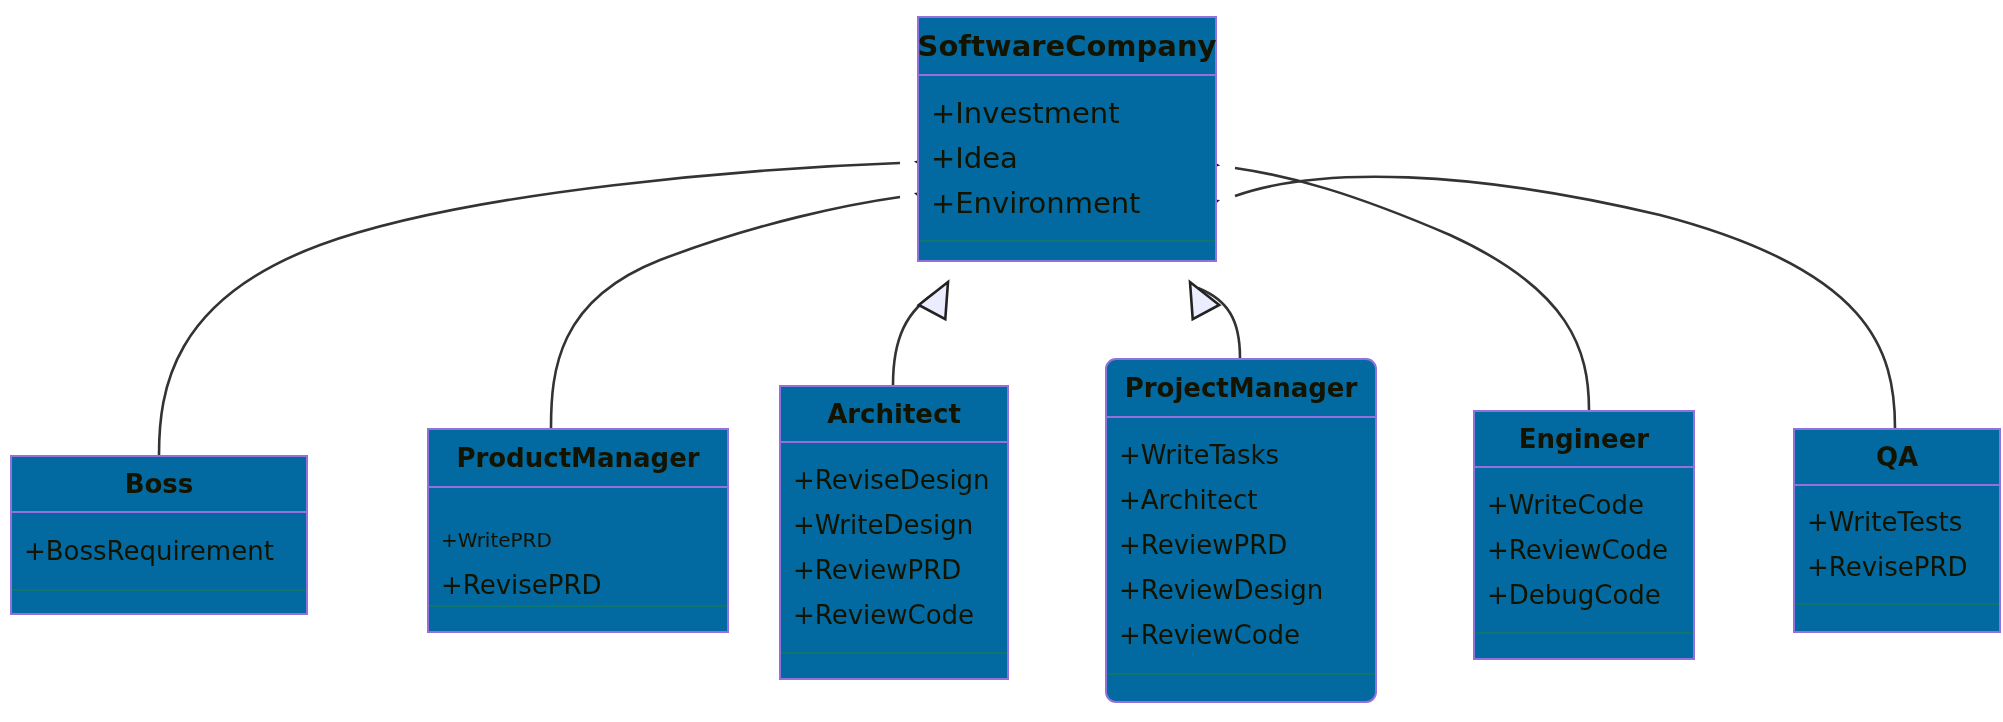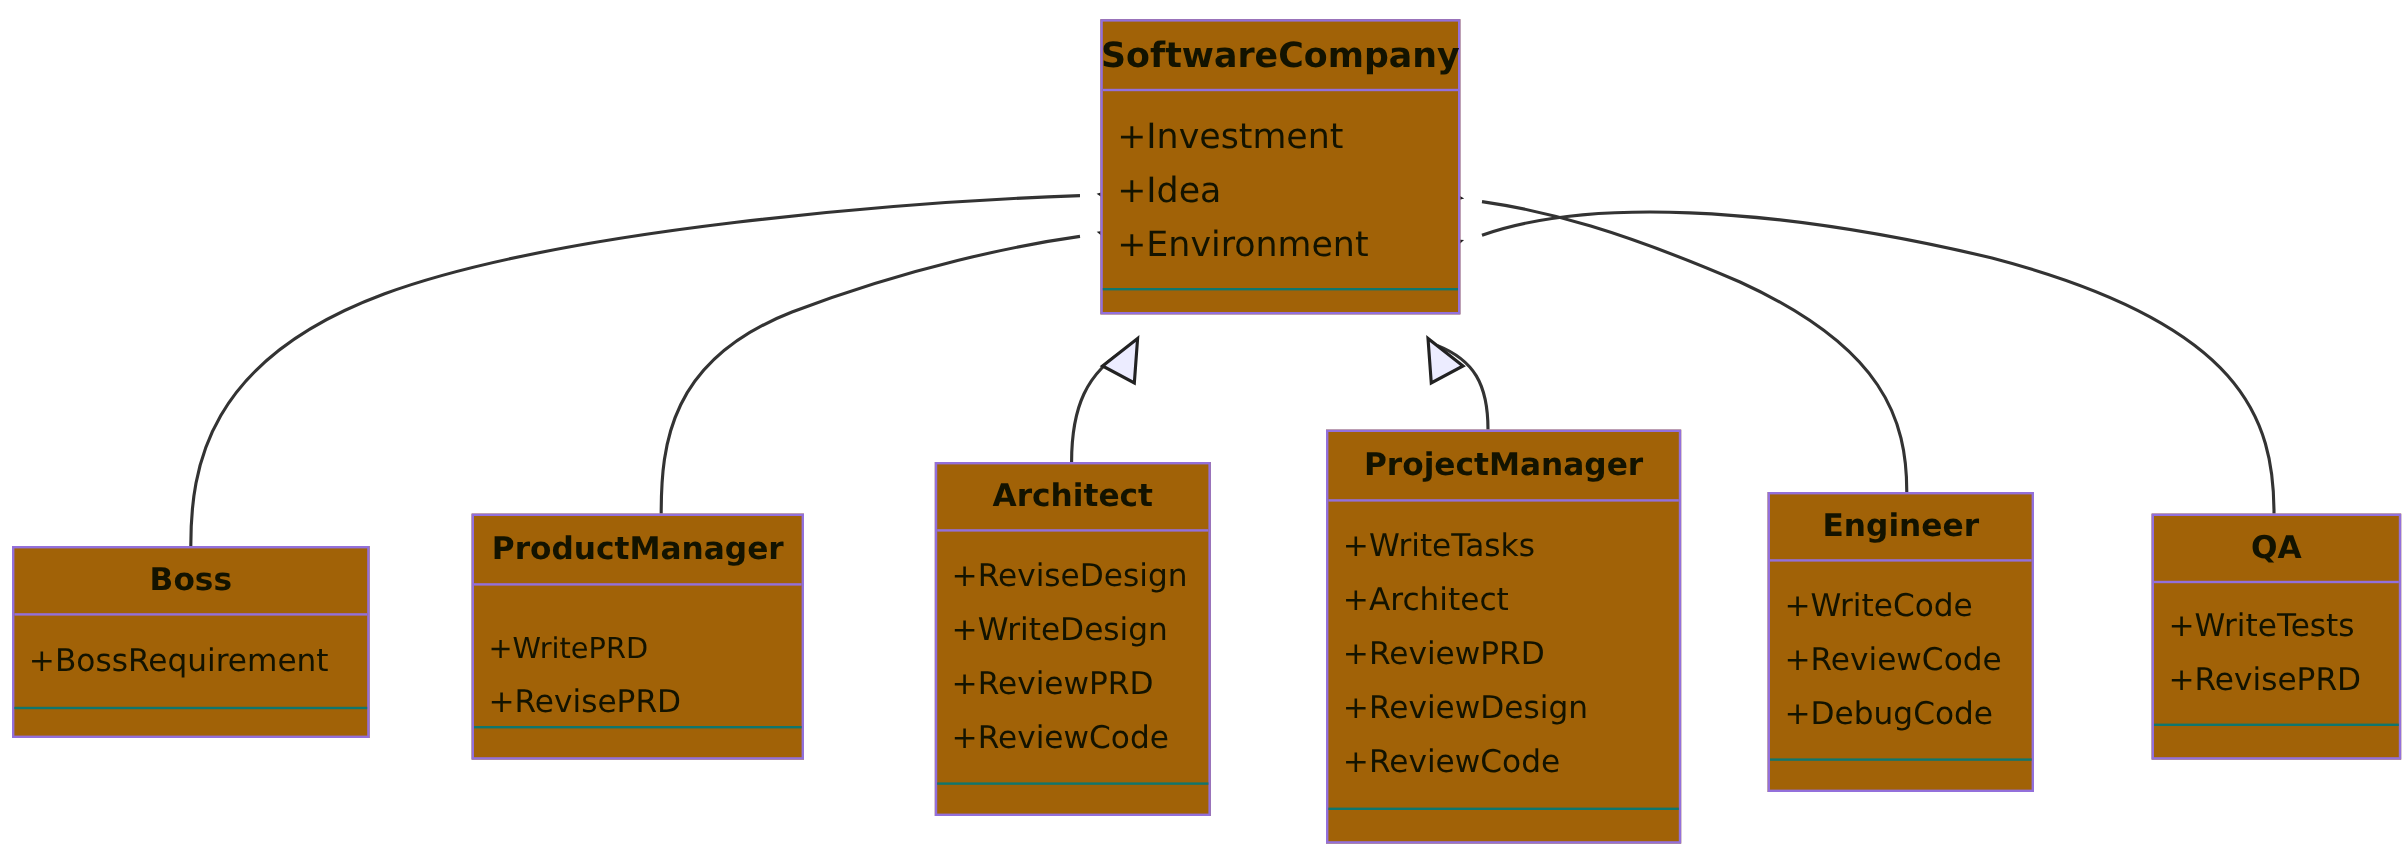--- a/index.html
+++ b/index.html
@@ -20,21 +20,21 @@
     position: absolute;
     left: 0;
     top: 0;
     width: 2003px;
     height: 722px;
     pointer-events: none;
   }
   .uml-class {
     position: absolute;
     box-sizing: border-box;
-    background: #a16207;
+    background: #0369a1;
     border: 2px solid #9370DB;
     z-index: 5;
   }
   .uml-header {
     box-sizing: border-box;
     text-align: center;
     font-weight: bold;
     color: #131300;
     border-bottom: 2px solid #9370DB;
     display: flex;
@@ -100,39 +100,39 @@
         </div>
         <div class="uml-methods" style="height: 22px;"></div>
       </div>
       <div class="uml-class" style="left: 10px; top: 455px; width: 298px; height: 160px;">
         <div class="uml-header" style="height: 56px; font-size: 26px;">Boss</div>
         <div class="uml-attrs" style="height: 78px;">
           <div class="row" style="font-size: 26px; height: 45px; line-height: 45px;">+BossRequirement</div>
         </div>
         <div class="uml-methods" style="height: 26px;"></div>
       </div>
-      <div class="uml-class" style="left: 393px; top: 428px; width: 277px; height: 205px;">
+      <div class="uml-class" style="left: 427px; top: 428px; width: 302px; height: 205px;">
         <div class="uml-header" style="height: 58px; font-size: 26px;">ProductManager</div>
         <div class="uml-attrs" style="height: 119px;">
-          <div class="row" style="font-size: 24px; height: 45px; line-height: 45px; margin-top: 32px;">+WritePRD</div>
+          <div class="row" style="font-size: 20px; height: 45px; line-height: 45px; margin-top: 32px;">+WritePRD</div>
           <div class="row" style="font-size: 26px; height: 45px; line-height: 45px;">+RevisePRD</div>
         </div>
         <div class="uml-methods" style="height: 28px;"></div>
       </div>
       <div class="uml-class" style="left: 779px; top: 385px; width: 230px; height: 295px;">
         <div class="uml-header" style="height: 56px; font-size: 26px;">Architect</div>
         <div class="uml-attrs" style="height: 211px;">
           <div class="row" style="font-size: 26px; height: 45px; line-height: 45px;">+ReviseDesign</div>
           <div class="row" style="font-size: 26px; height: 45px; line-height: 45px;">+WriteDesign</div>
           <div class="row" style="font-size: 26px; height: 45px; line-height: 45px;">+ReviewPRD</div>
           <div class="row" style="font-size: 26px; height: 45px; line-height: 45px;">+ReviewCode</div>
         </div>
         <div class="uml-methods" style="height: 28px;"></div>
       </div>
-      <div class="uml-class" style="left: 1105px; top: 358px; width: 296px; height: 345px;">
+      <div class="uml-class" style="left: 1105px; top: 358px; width: 272px; height: 345px; border-radius: 11px;">
         <div class="uml-header" style="height: 58px; font-size: 26px;">ProjectManager</div>
         <div class="uml-attrs" style="height: 257px;">
           <div class="row" style="font-size: 26px; height: 45px; line-height: 45px;">+WriteTasks</div>
           <div class="row" style="font-size: 26px; height: 45px; line-height: 45px;">+Architect</div>
           <div class="row" style="font-size: 26px; height: 45px; line-height: 45px;">+ReviewPRD</div>
           <div class="row" style="font-size: 26px; height: 45px; line-height: 45px;">+ReviewDesign</div>
           <div class="row" style="font-size: 26px; height: 45px; line-height: 45px;">+ReviewCode</div>
         </div>
         <div class="uml-methods" style="height: 30px;"></div>
       </div>

